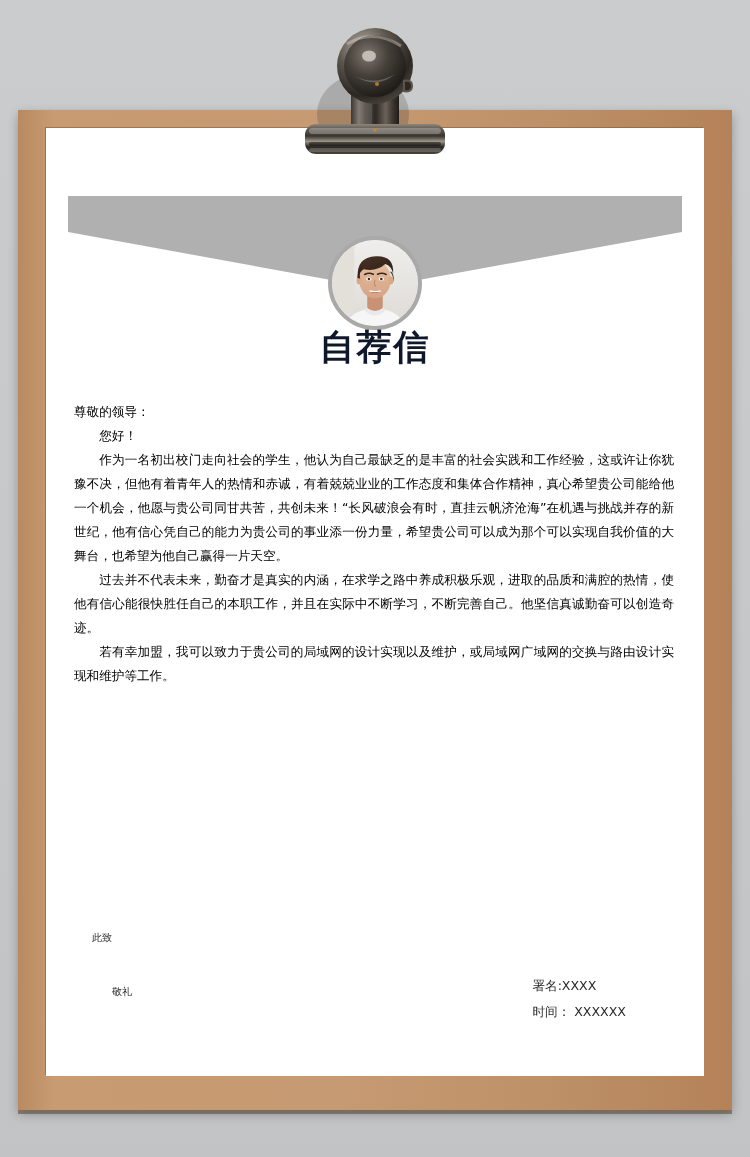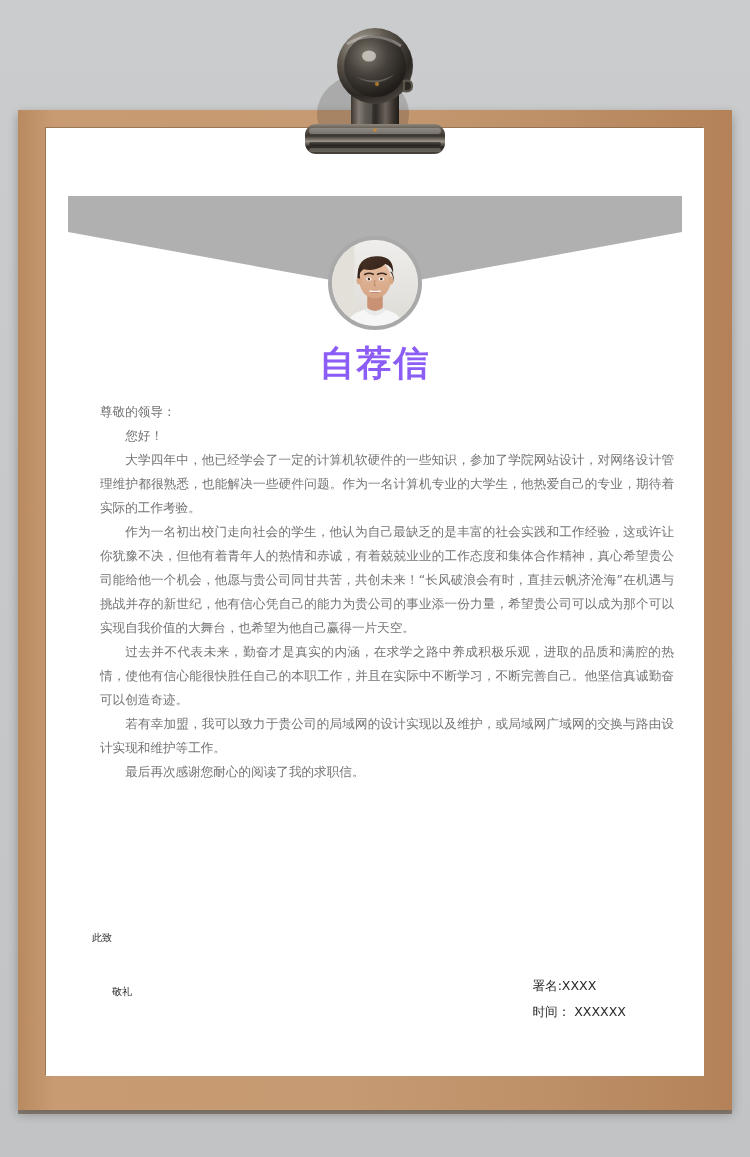--- a/index.html
+++ b/index.html
@@ -95,38 +95,38 @@
     background: #eceae7;
     overflow: hidden;
     box-sizing: border-box;
   }
   #avatar svg { display: block; width: 100%; height: 100%; }
 
   
   #doc-title {
     position: absolute;
     left: 0; right: 0;
-    top: 212px;
+    top: 196px;
     text-align: center;
     font-size: 35px;
     font-weight: bold;
     letter-spacing: 2px;
-    color: #8b5cf6;
+    color: #0f172a;
     font-family: "DejaVu Sans", "Liberation Sans", sans-serif;
   }
 
   
   #letter {
     position: absolute;
-    left: 54px;
+    left: 28px;
     right: 30px;
     top: 272px;
     font-size: 12.6px;
     line-height: 24px;
-    color: #737373;
+    color: #000000;
     text-align: justify;
     text-justify: inter-ideograph;
   }
   #letter p {
     margin: 0 0 0 0;
   }
   #letter p.indent { text-indent: 2em; }
   #letter p.salutation { text-indent: 0; }
 
   #closing {
@@ -218,25 +218,23 @@
             <path d="M43.4 59.2 q7 1.6 13.4 0" stroke="#ffffff" stroke-width="1.3" fill="none"></path>
           </g>
         </svg>
       </div>
 
       <div id="doc-title">自荐信</div>
 
       <div id="letter">
         <p class="salutation">尊敬的领导：</p>
         <p class="indent">您好！</p>
-        <p class="indent">大学四年中，他已经学会了一定的计算机软硬件的一些知识，参加了学院网站设计，对网络设计管理维护都很熟悉，也能解决一些硬件问题。作为一名计算机专业的大学生，他热爱自己的专业，期待着实际的工作考验。</p>
         <p class="indent">作为一名初出校门走向社会的学生，他认为自己最缺乏的是丰富的社会实践和工作经验，这或许让你犹豫不决，但他有着青年人的热情和赤诚，有着兢兢业业的工作态度和集体合作精神，真心希望贵公司能给他一个机会，他愿与贵公司同甘共苦，共创未来！“长风破浪会有时，直挂云帆济沧海”在机遇与挑战并存的新世纪，他有信心凭自己的能力为贵公司的事业添一份力量，希望贵公司可以成为那个可以实现自我价值的大舞台，也希望为他自己赢得一片天空。</p>
         <p class="indent">过去并不代表未来，勤奋才是真实的内涵，在求学之路中养成积极乐观，进取的品质和满腔的热情，使他有信心能很快胜任自己的本职工作，并且在实际中不断学习，不断完善自己。他坚信真诚勤奋可以创造奇迹。</p>
         <p class="indent">若有幸加盟，我可以致力于贵公司的局域网的设计实现以及维护，或局域网广域网的交换与路由设计实现和维护等工作。</p>
-        <p class="indent">最后再次感谢您耐心的阅读了我的求职信。</p>
       </div>
 
       <div id="closing">
         <div class="l1">此致</div>
         <div class="l2">敬礼</div>
       </div>
 
       <div id="signature">
         <div>署名:XXXX</div>
         <div>时间： XXXXXX</div>

